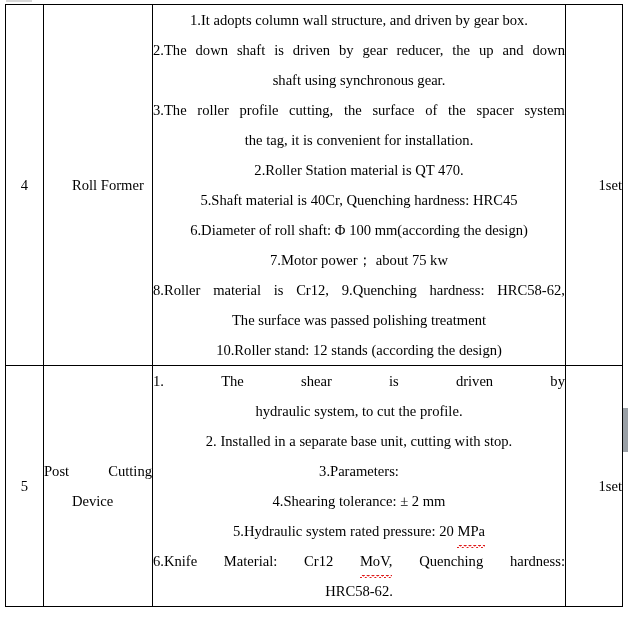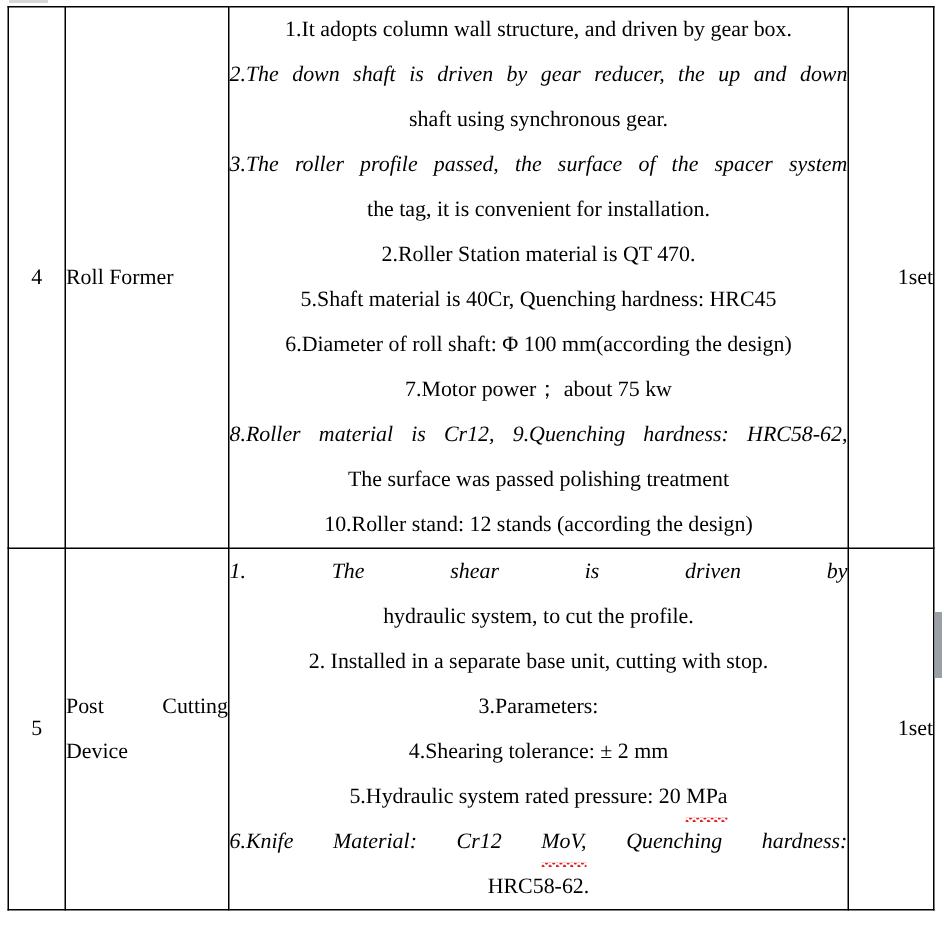--- a/index.html
+++ b/index.html
@@ -69,20 +69,21 @@
   }
   .cell-name .nm-line {
     display: block;
     text-align: justify;
     text-align-last: justify;
     line-height: 30px;
     white-space: nowrap;
   }
   .cell-name .nm-line.last {
     text-align-last: left;
+    margin-left: 28px;
   }
 
   .cell-qty {
     text-align: right;
     font-size: 14.6px;
   }
 
   .cell-desc {
     padding: 2px 4px 2px 7px;
     text-align: left;
@@ -93,21 +94,20 @@
     line-height: 30px;
     white-space: nowrap;
     font-size: 14.6px;
     text-align: center;
   }
   
   .cell-desc .ln.just {
     display: flex;
     justify-content: space-between;
     white-space: nowrap;
-    font-style: italic;
   }
   .cell-desc .ln.just > span { white-space: pre; }
 
   
   .squiggle {
     position: relative;
     display: inline-block;
   }
   .squiggle::after {
     content: "";
@@ -172,21 +172,21 @@
             <span>and</span>
             <span>down</span>
           </span>
 
           <span class="ln">shaft using synchronous gear.</span>
 
           <span class="ln just">
             <span>3.The</span>
             <span>roller</span>
             <span>profile</span>
-            <span>passed,</span>
+            <span>cutting,</span>
             <span>the</span>
             <span>surface</span>
             <span>of</span>
             <span>the</span>
             <span>spacer</span>
             <span>system</span>
           </span>
 
           <span class="ln">the tag, it is convenient for installation.</span>
           <span class="ln">2.Roller Station material is QT 470.</span>

